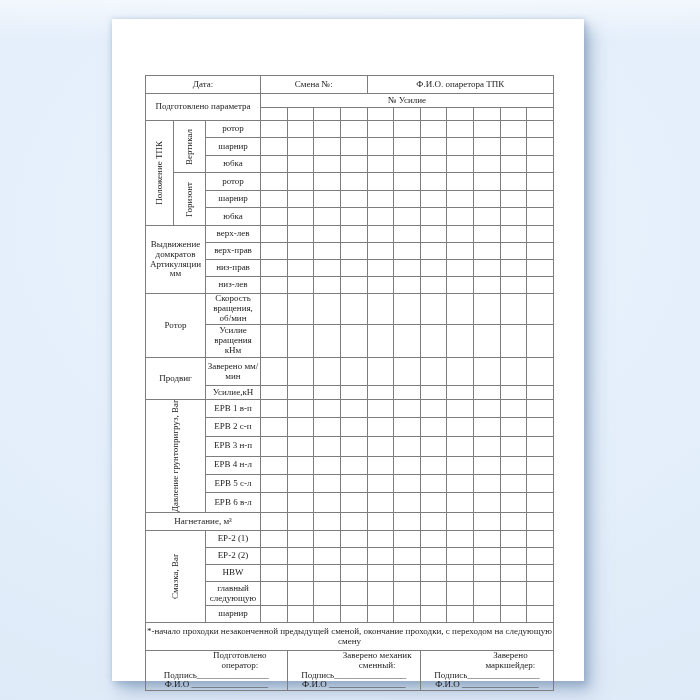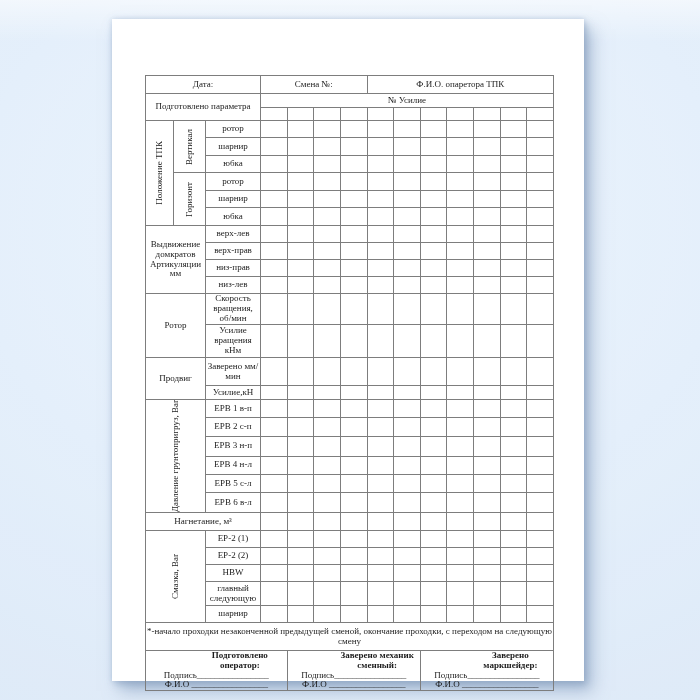--- a/index.html
+++ b/index.html
@@ -31,21 +31,21 @@
     font-size:9px;line-height:1.08;color:#1c1c1c;
     overflow:hidden;
   }
   td.left{text-align:left;padding-left:4px;}
   td.footnote{
     text-align:left;padding:1px 4px;font-size:9px;line-height:1.35;vertical-align:top;
   }
   td.sig{
     text-align:left;vertical-align:top;padding:1px 4px;font-size:9px;line-height:1.35;
   }
-  td.sig .sig-title{font-weight:bold;padding-left:47px;}
+  td.sig .sig-title{font-weight:normal;padding-left:47px;}
   .vtext{
     writing-mode:vertical-rl;
     transform:rotate(180deg);
     margin:0 auto;
     line-height:1.05;
     white-space:normal;
   }
   td.tight{line-height:1.05;}
 </style>
 </head>

